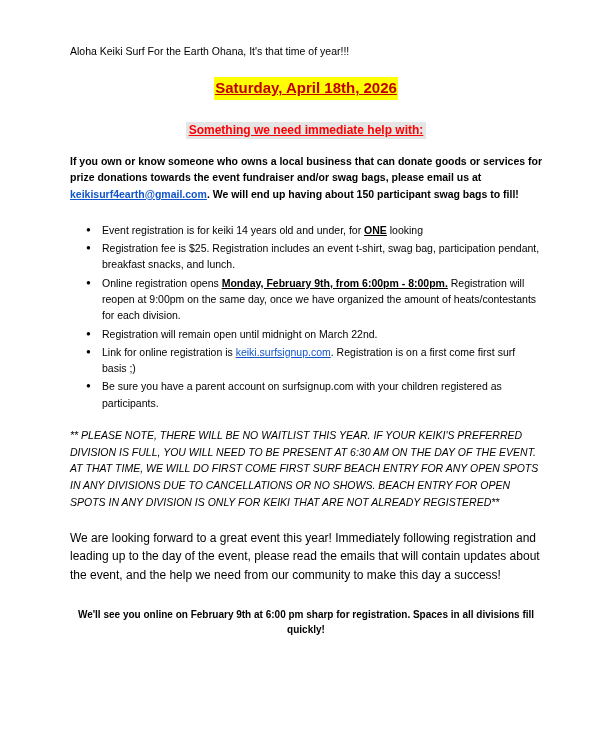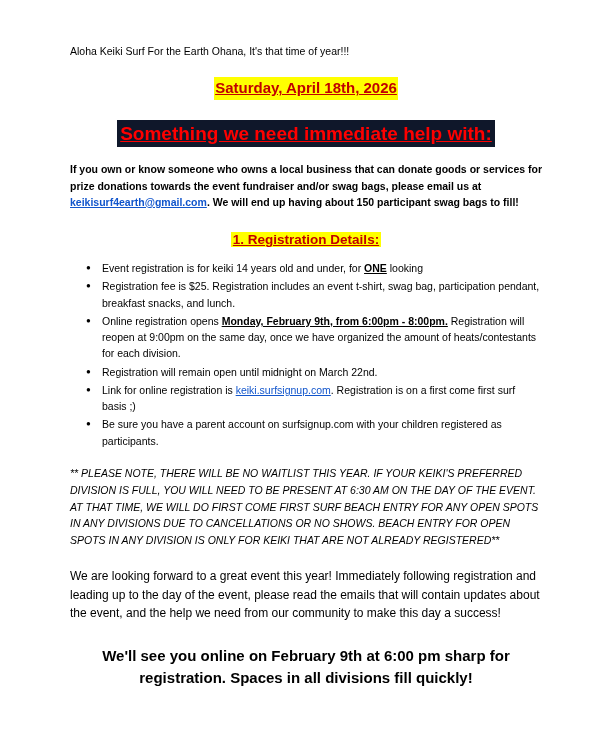--- a/index.html
+++ b/index.html
@@ -40,24 +40,24 @@
     text-decoration: underline;
     line-height: 1.5;
     padding: 0 1px;
   }
   .help-head {
     text-align: center;
     margin: 0 0 14px 0;
   }
   .help-head span {
     display: inline-block;
-    font-size: 19px;
+    font-size: 12px;
     font-weight: bold;
     color: #ff0000;
-    background: #0f172a;
+    background: #e5e5e5;
     text-decoration: underline;
     padding: 0 3px;
     line-height: 1.45;
   }
   .donate-para {
     font-size: 10.5px;
     font-weight: bold;
     line-height: 1.55;
     margin: 0 0 20px 0;
   }
@@ -116,21 +116,21 @@
     line-height: 1.6;
     margin: 0 0 18px 0;
   }
   .closing-para {
     font-size: 12px;
     line-height: 1.55;
     margin: 0 0 22px 0;
   }
   .final-line {
     text-align: center;
-    font-size: 15px;
+    font-size: 10px;
     font-weight: bold;
     line-height: 1.5;
     margin: 0;
   }
 </style>
 </head>
 <body>
 
 <div class="page">
 
@@ -141,23 +141,20 @@
   </div>
 
   <div class="help-head">
     <span>Something we need immediate help with:</span>
   </div>
 
   <p class="donate-para">
     <span>If you own or know someone who owns a local business that can donate goods or services for prize donations towards the event fundraiser and/or swag bags, please email us at </span><a href="#">keikisurf4earth@gmail.com</a><span>.  We will end up having about 150 participant swag bags to fill!</span>
   </p>
 
-  <div class="section-head">
-    <span>1. Registration Details:</span>
-  </div>
 
   <ul class="details" id="bullet-list">
       <li><span>Event registration is for keiki 14 years old and under, for </span><b style="text-decoration: underline;">ONE</b><span> looking</span></li>
       <li><span>Registration fee is $25. Registration includes an event t-shirt, swag bag, participation pendant, breakfast snacks, and lunch.</span></li>
       <li><span>Online registration opens </span><b style="text-decoration: underline;">Monday, February 9th, from 6:00pm - 8:00pm.</b><span> Registration will reopen at 9:00pm on the same day, once we have organized the amount of heats/contestants for each division.</span></li>
       <li><span>Registration will remain open until midnight on March 22nd.</span></li>
       <li><span>Link for online registration is </span><a href="#">keiki.surfsignup.com</a><span>. Registration is on a first come first surf basis ;)</span></li>
       <li><span>Be sure you have a parent account on surfsignup.com with your children registered as participants.</span></li>
     </ul>
 

